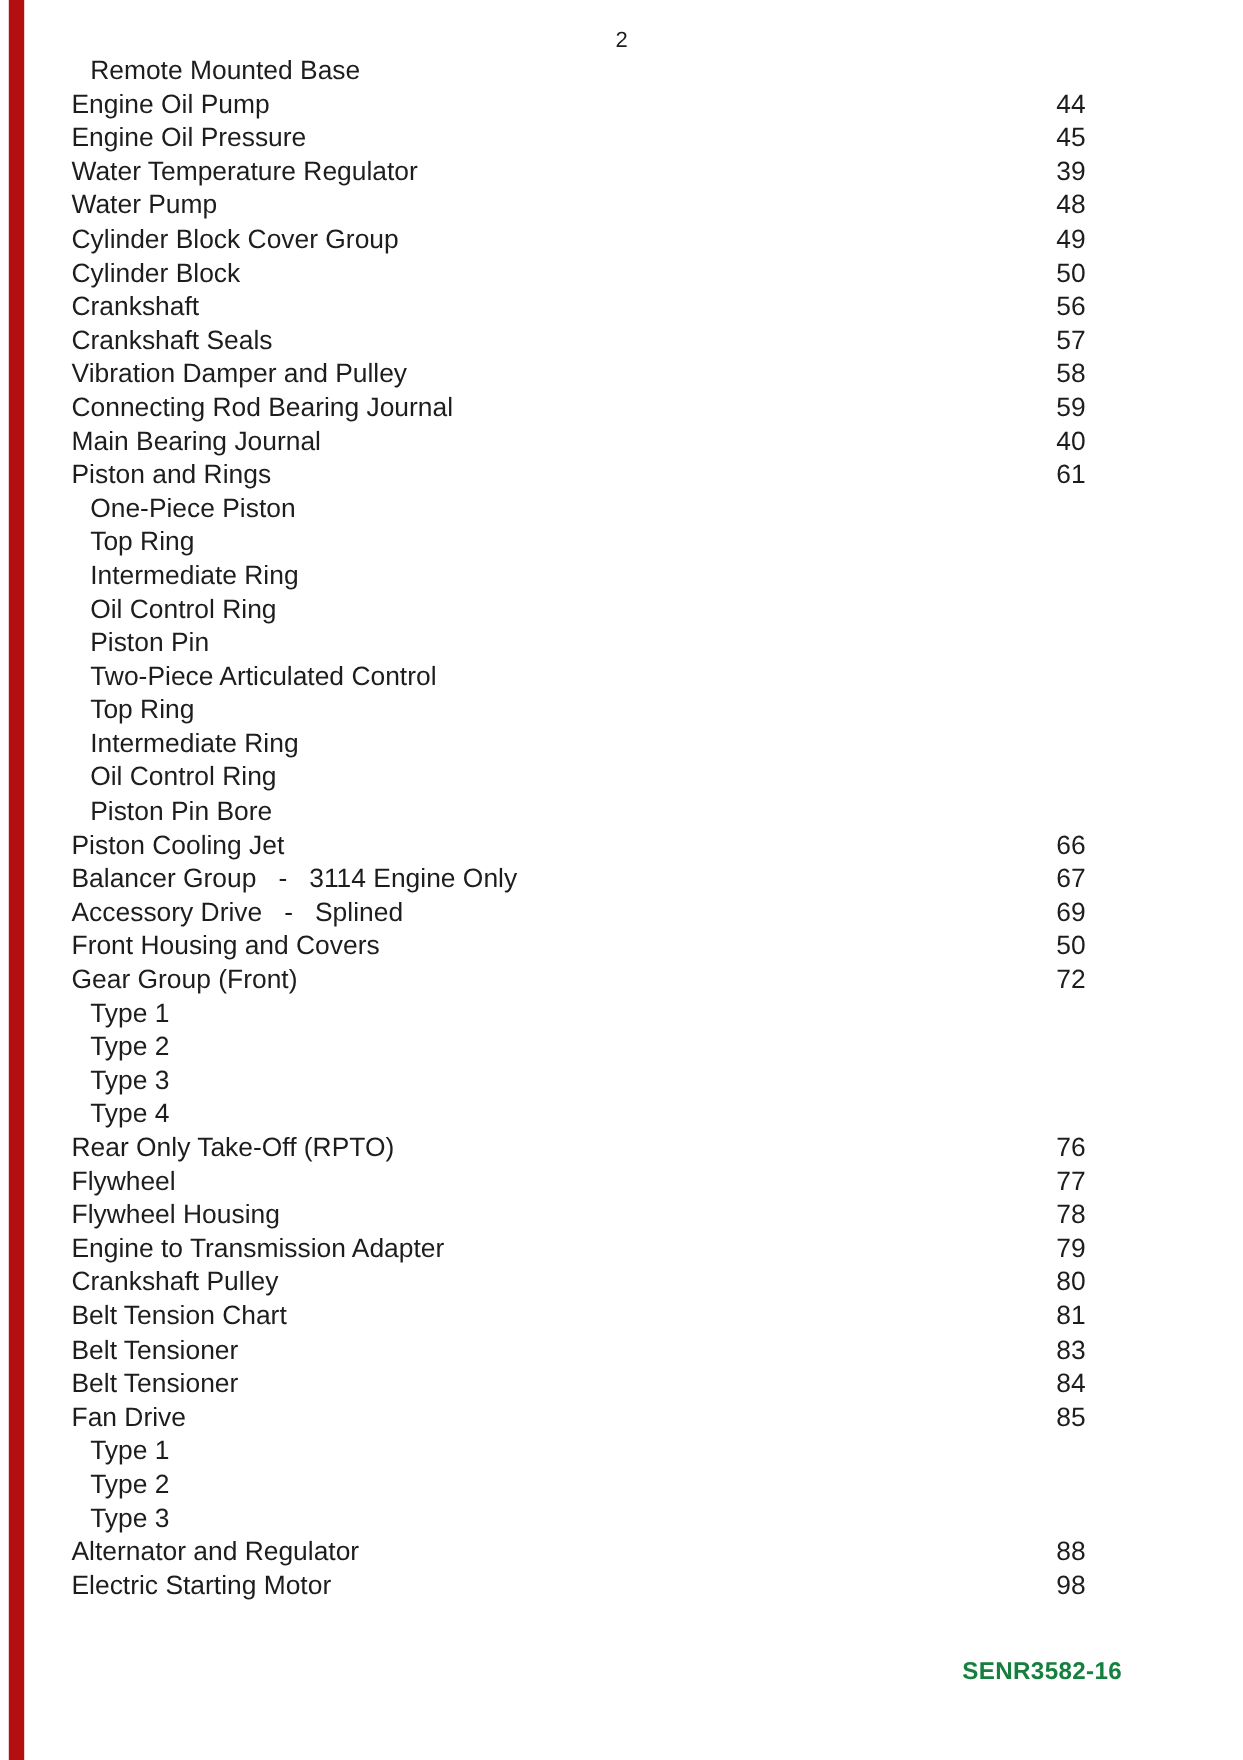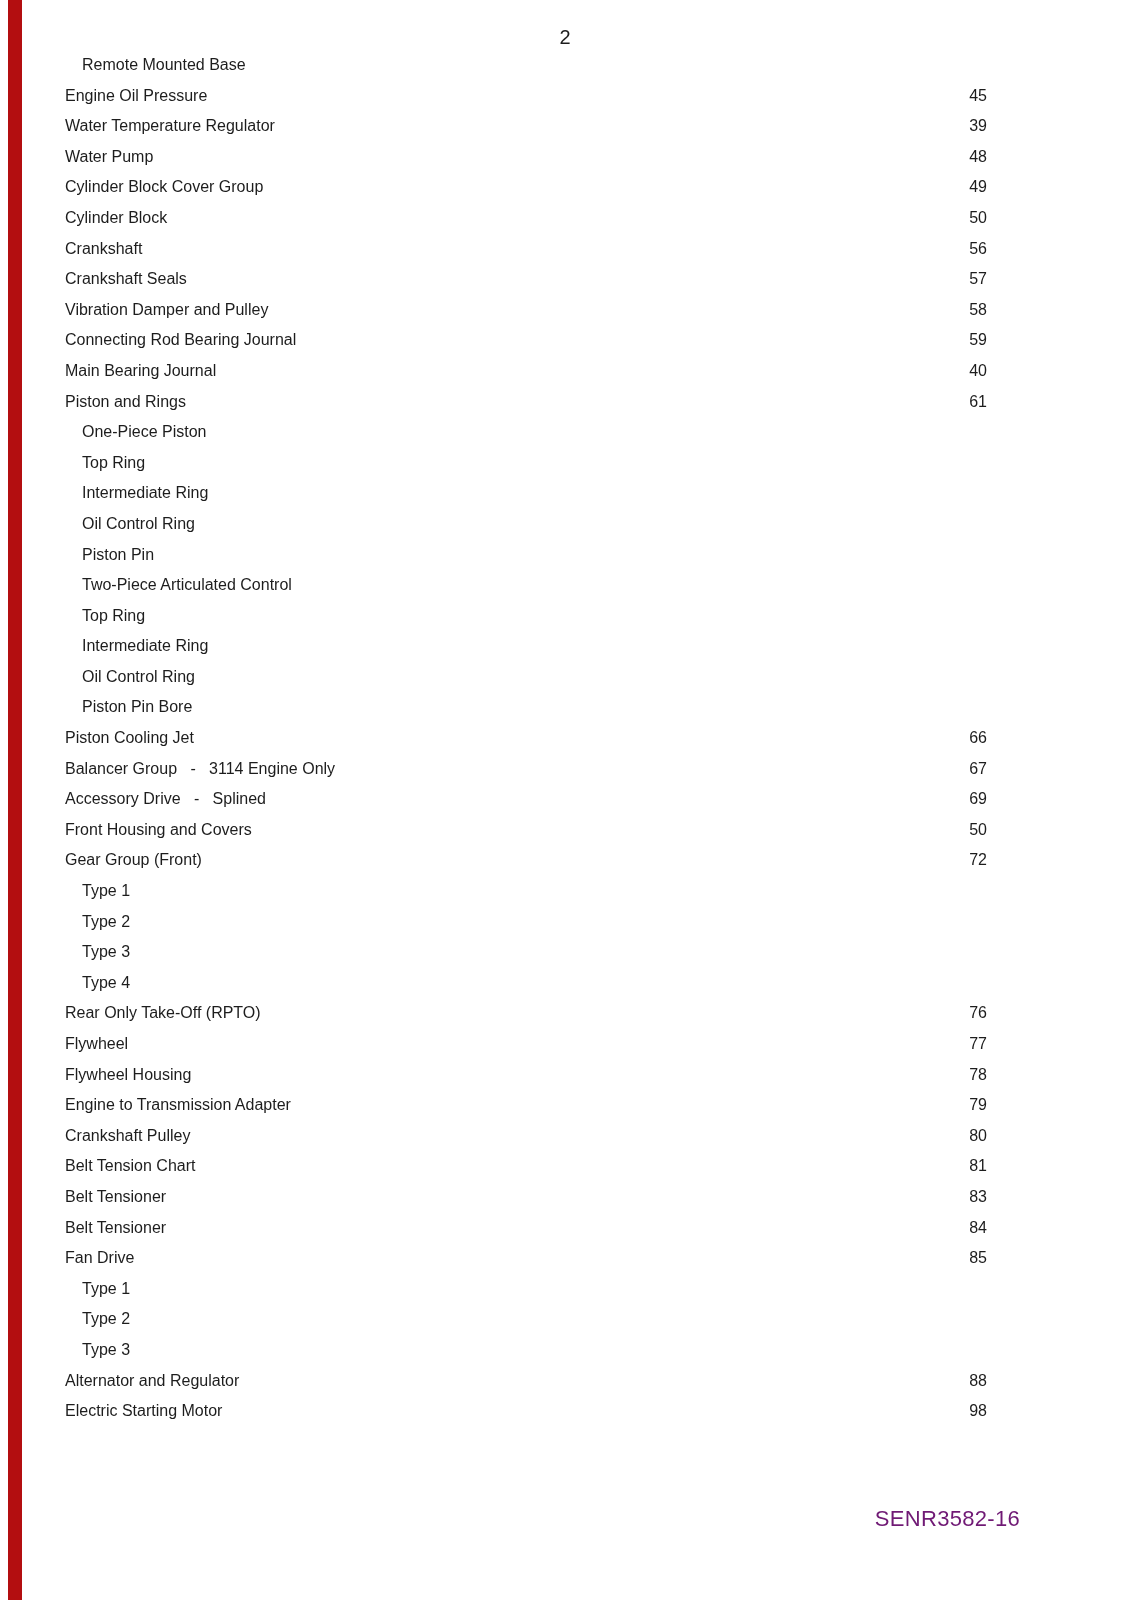--- a/index.html
+++ b/index.html
@@ -35,55 +35,59 @@
     position: absolute;
     top: 50px;
     left: 65px;
     width: 922px;
   }
   .toc-row {
     display: flex;
     justify-content: space-between;
     align-items: baseline;
     line-height: 30.6px;
-    font-size: 16px;
+    font-size: 24px;
   }
   .toc-row.indent .toc-label {
     padding-left: 17px;
   }
   .toc-label {
     white-space: pre-wrap;
   }
   .toc-page {
     white-space: nowrap;
     padding-left: 12px;
   }
   .doc-code {
     position: absolute;
     top: 1506px;
     right: 110px;
     font-size: 22px;
-    font-weight: normal;
-    color: #701a75;
+    font-weight: bold;
+    color: #15803d;
     letter-spacing: 0.3px;
   }
 </style>
 </head>
 <body style="color: rgb(29, 29, 29);">
 
 <div class="edge-bar" style="background: rgb(179, 14, 16);"></div>
 
 <div class="page-num">2</div>
 
 <div class="toc" id="toc-list">
     <div class="toc-row indent">
       <span class="toc-label">Remote Mounted Base</span>
       <span class="toc-page"></span>
     </div>
     <div class="toc-row">
+      <span class="toc-label">Engine Oil Pump</span>
+      <span class="toc-page">44</span>
+    </div>
+    <div class="toc-row">
       <span class="toc-label">Engine Oil Pressure</span>
       <span class="toc-page">45</span>
     </div>
     <div class="toc-row">
       <span class="toc-label">Water Temperature Regulator</span>
       <span class="toc-page">39</span>
     </div>
     <div class="toc-row">
       <span class="toc-label">Water Pump</span>
       <span class="toc-page">48</span>

